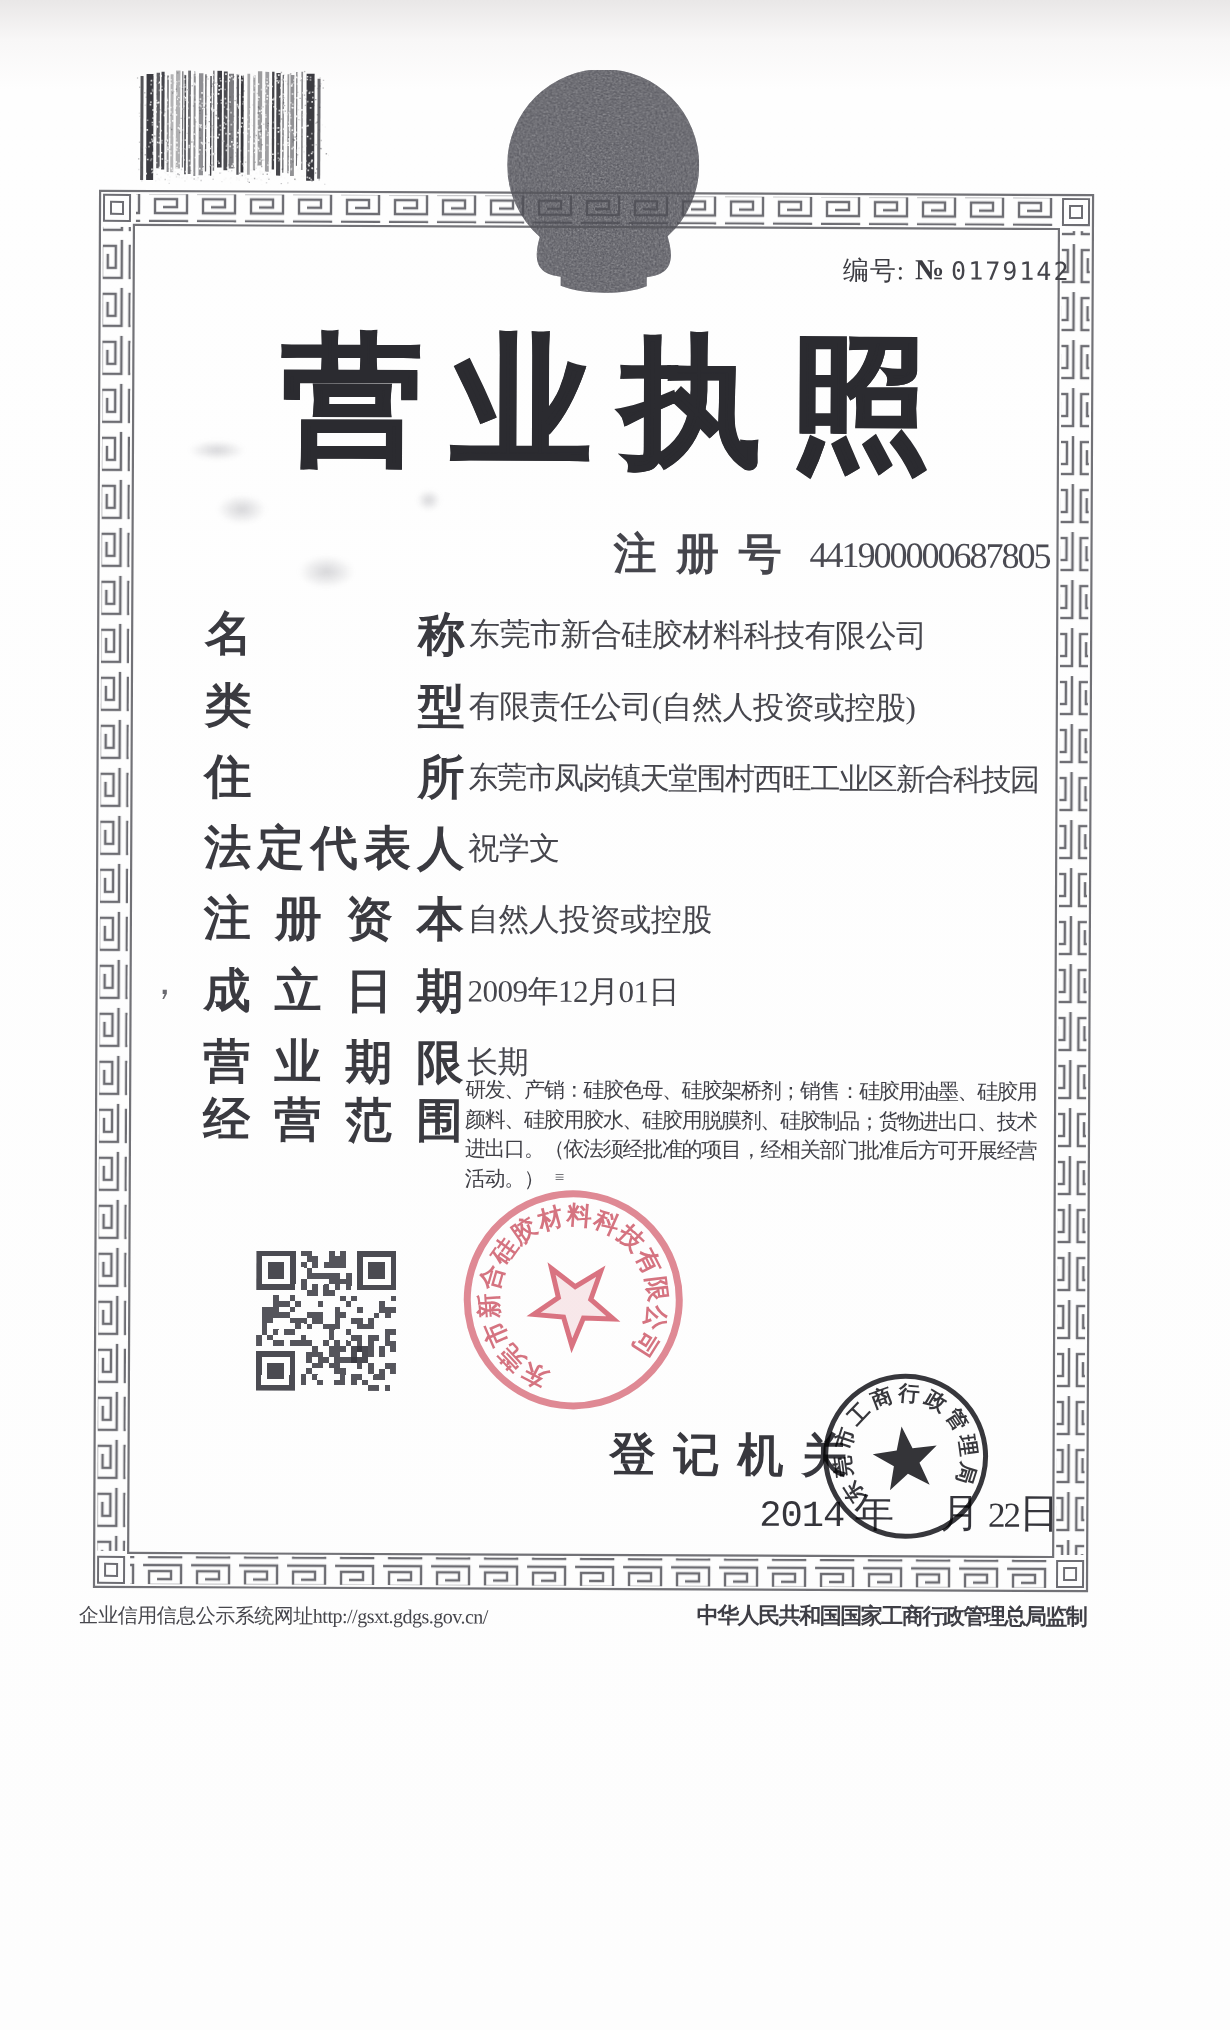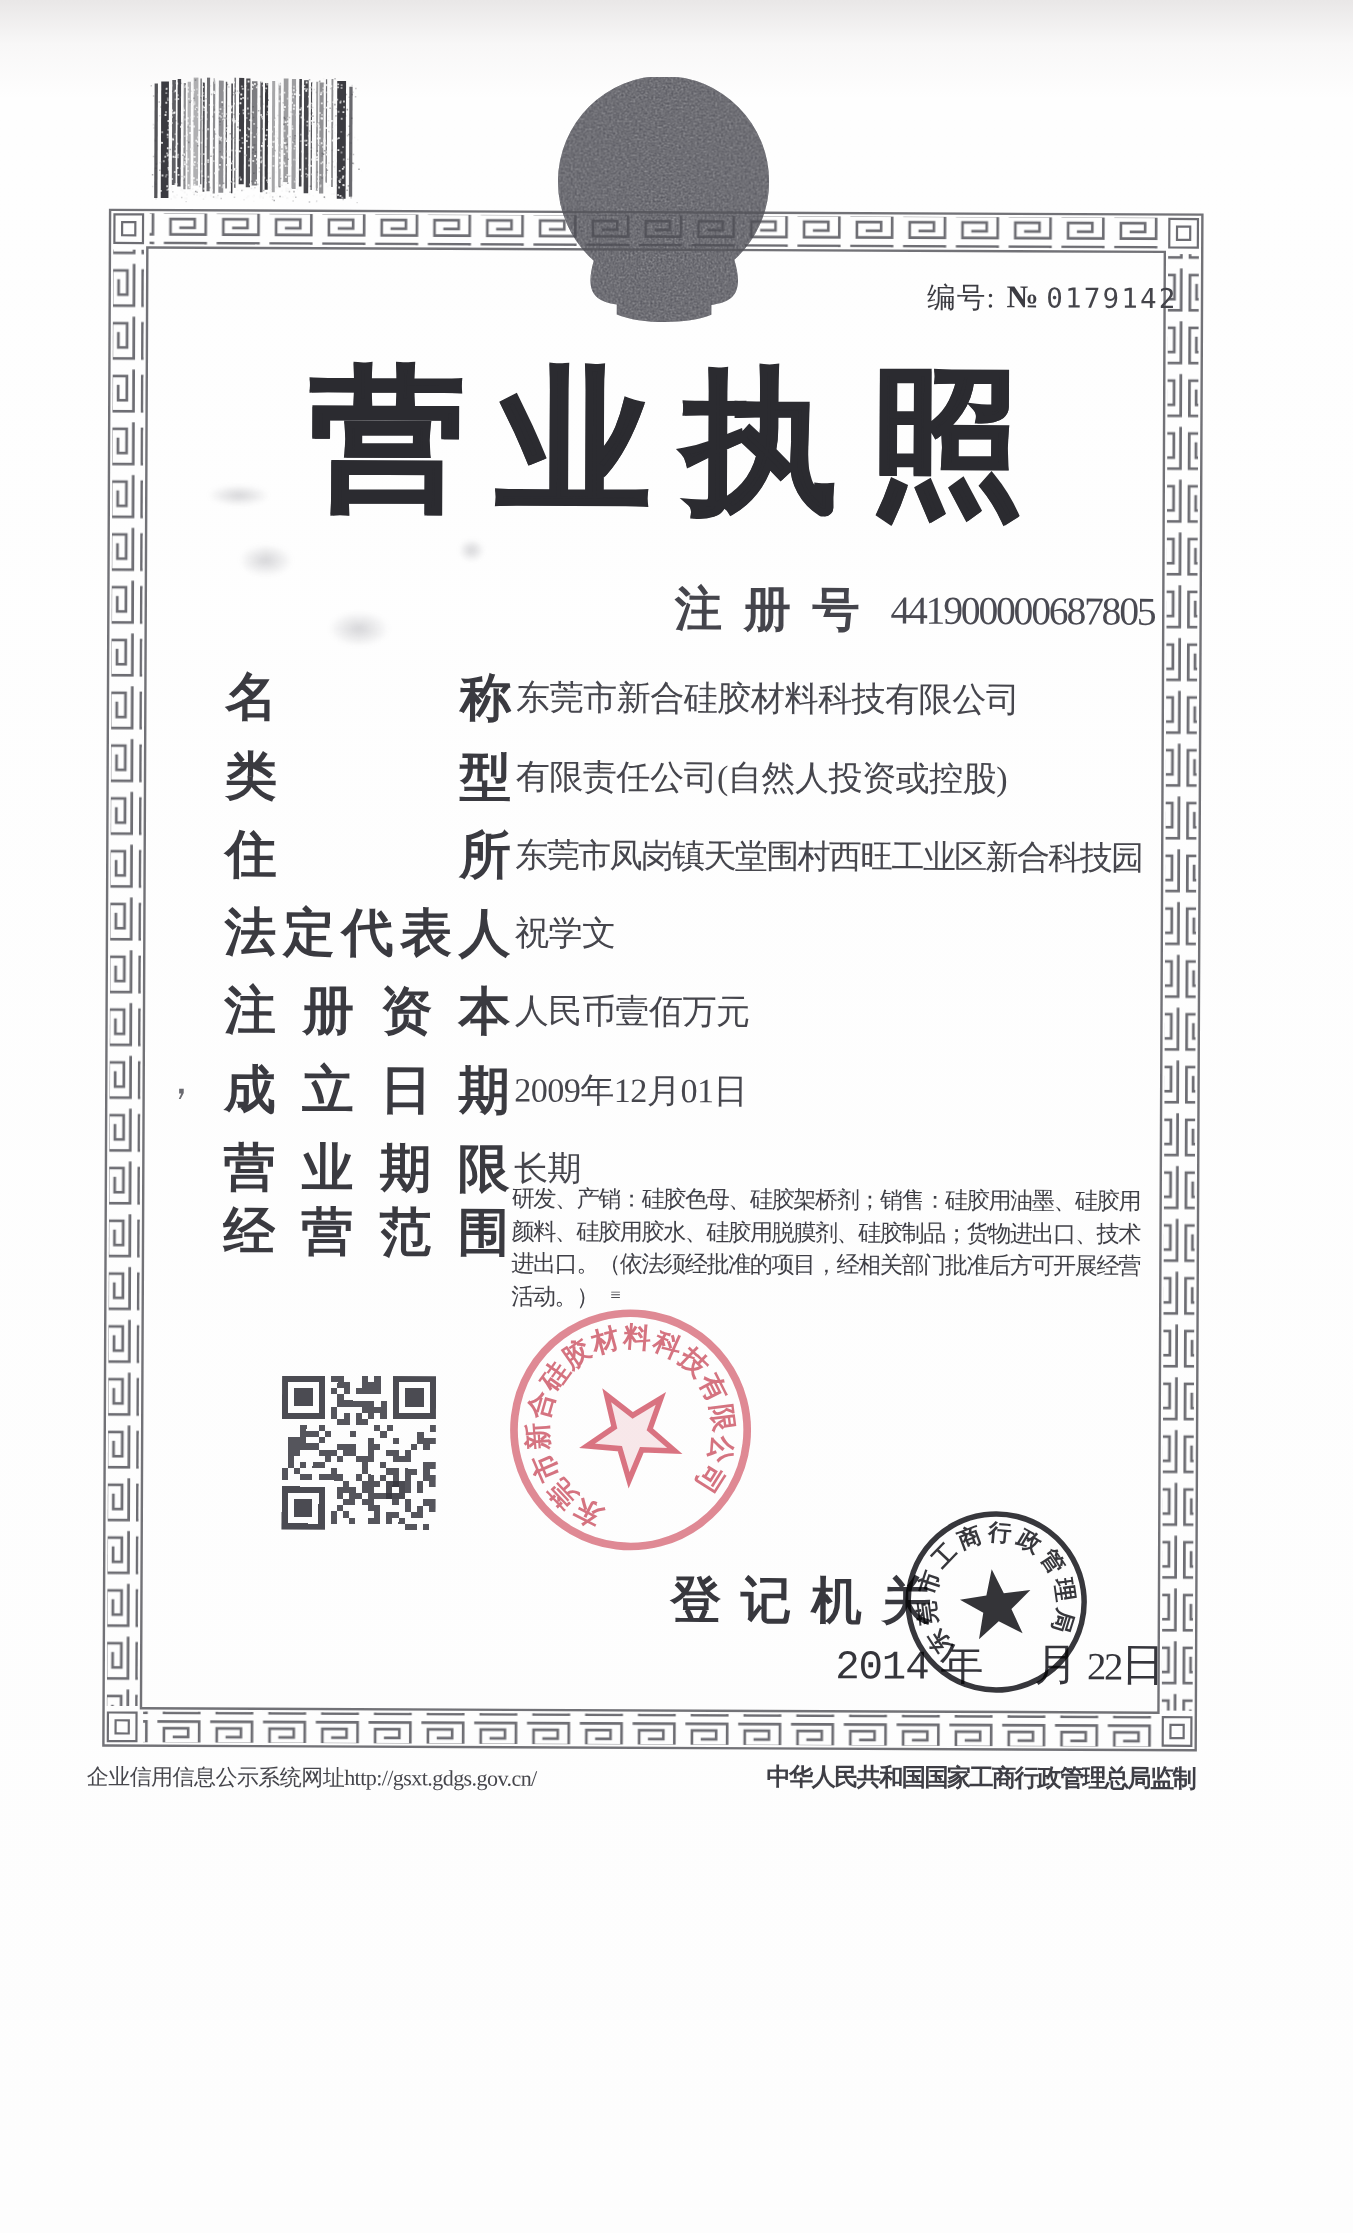--- a/index.html
+++ b/index.html
@@ -1290,21 +1290,21 @@
         </span>
     <span class="fvalue">祝学文</span>
   </div>
   <div class="abs row" style="top:891px">
     <span class="flabel spread">
           <span>注</span>
           <span>册</span>
           <span>资</span>
           <span>本</span>
         </span>
-    <span class="fvalue">人民币壹佰万元</span>
+    <span class="fvalue">自然人投资或控股</span>
   </div>
   <div class="abs row" style="top:963px">
     <span class="flabel spread">
           <span>成</span>
           <span>立</span>
           <span>日</span>
           <span>期</span>
         </span>
     <span class="fvalue">2009年12月01日</span>
   </div>

